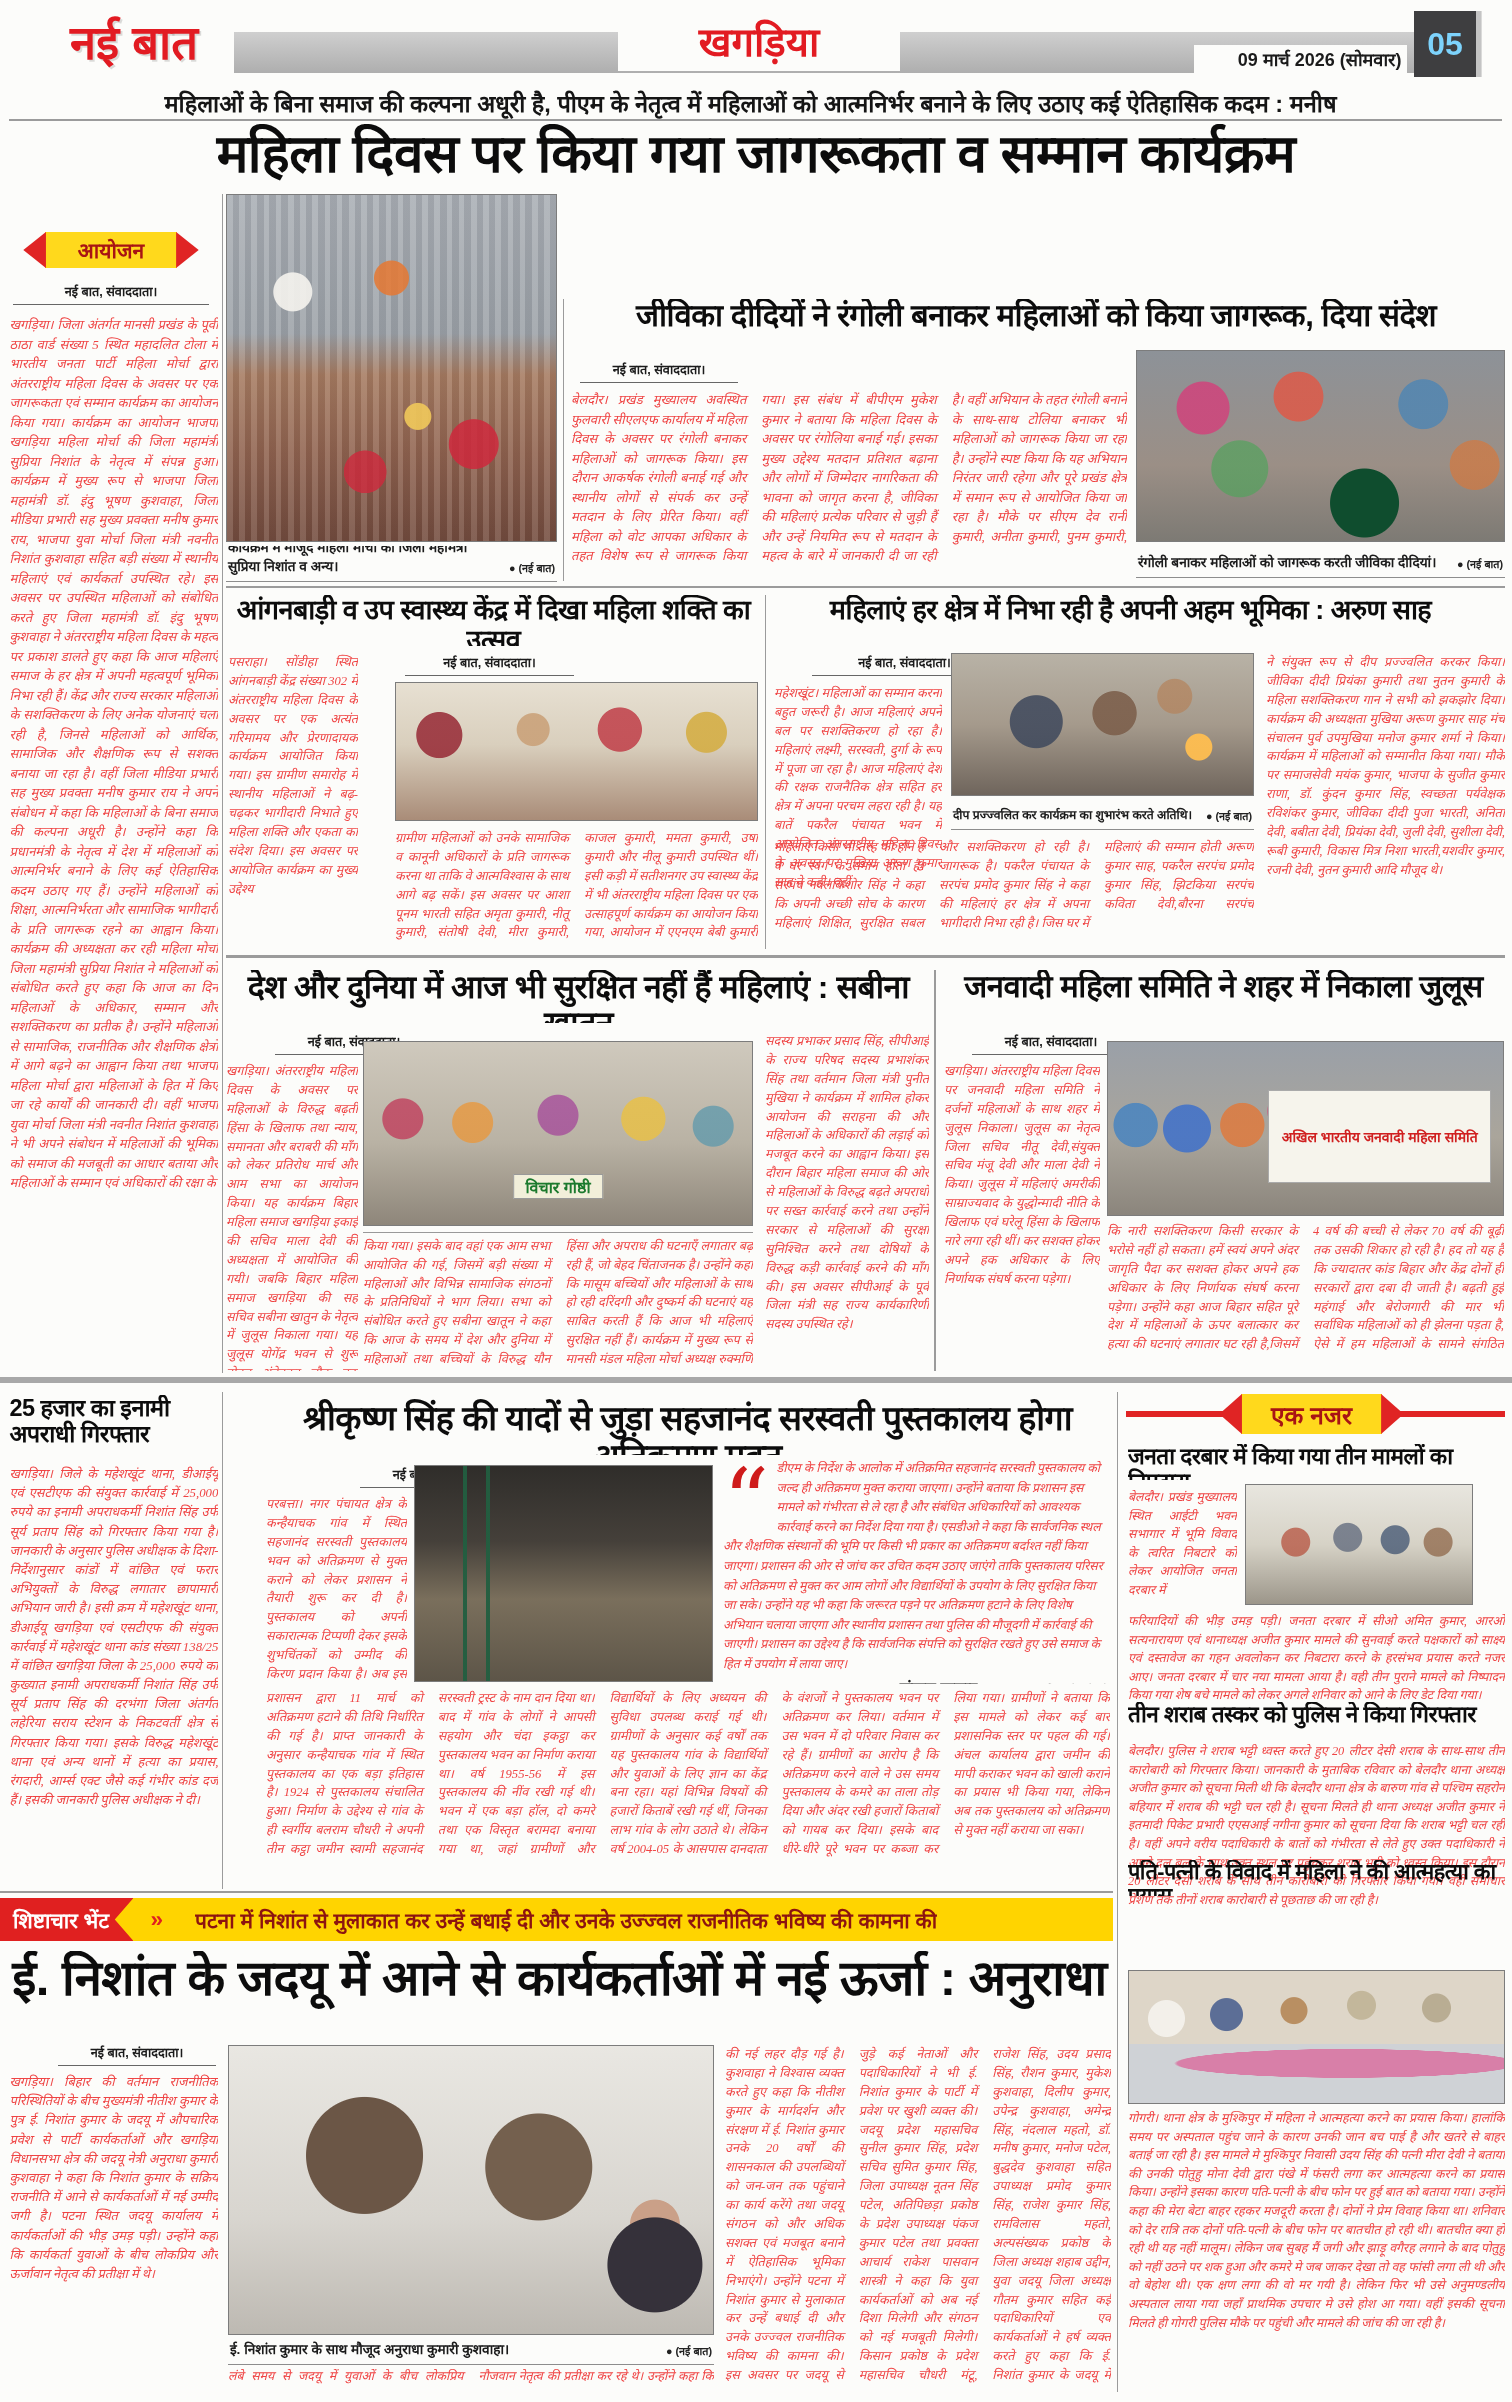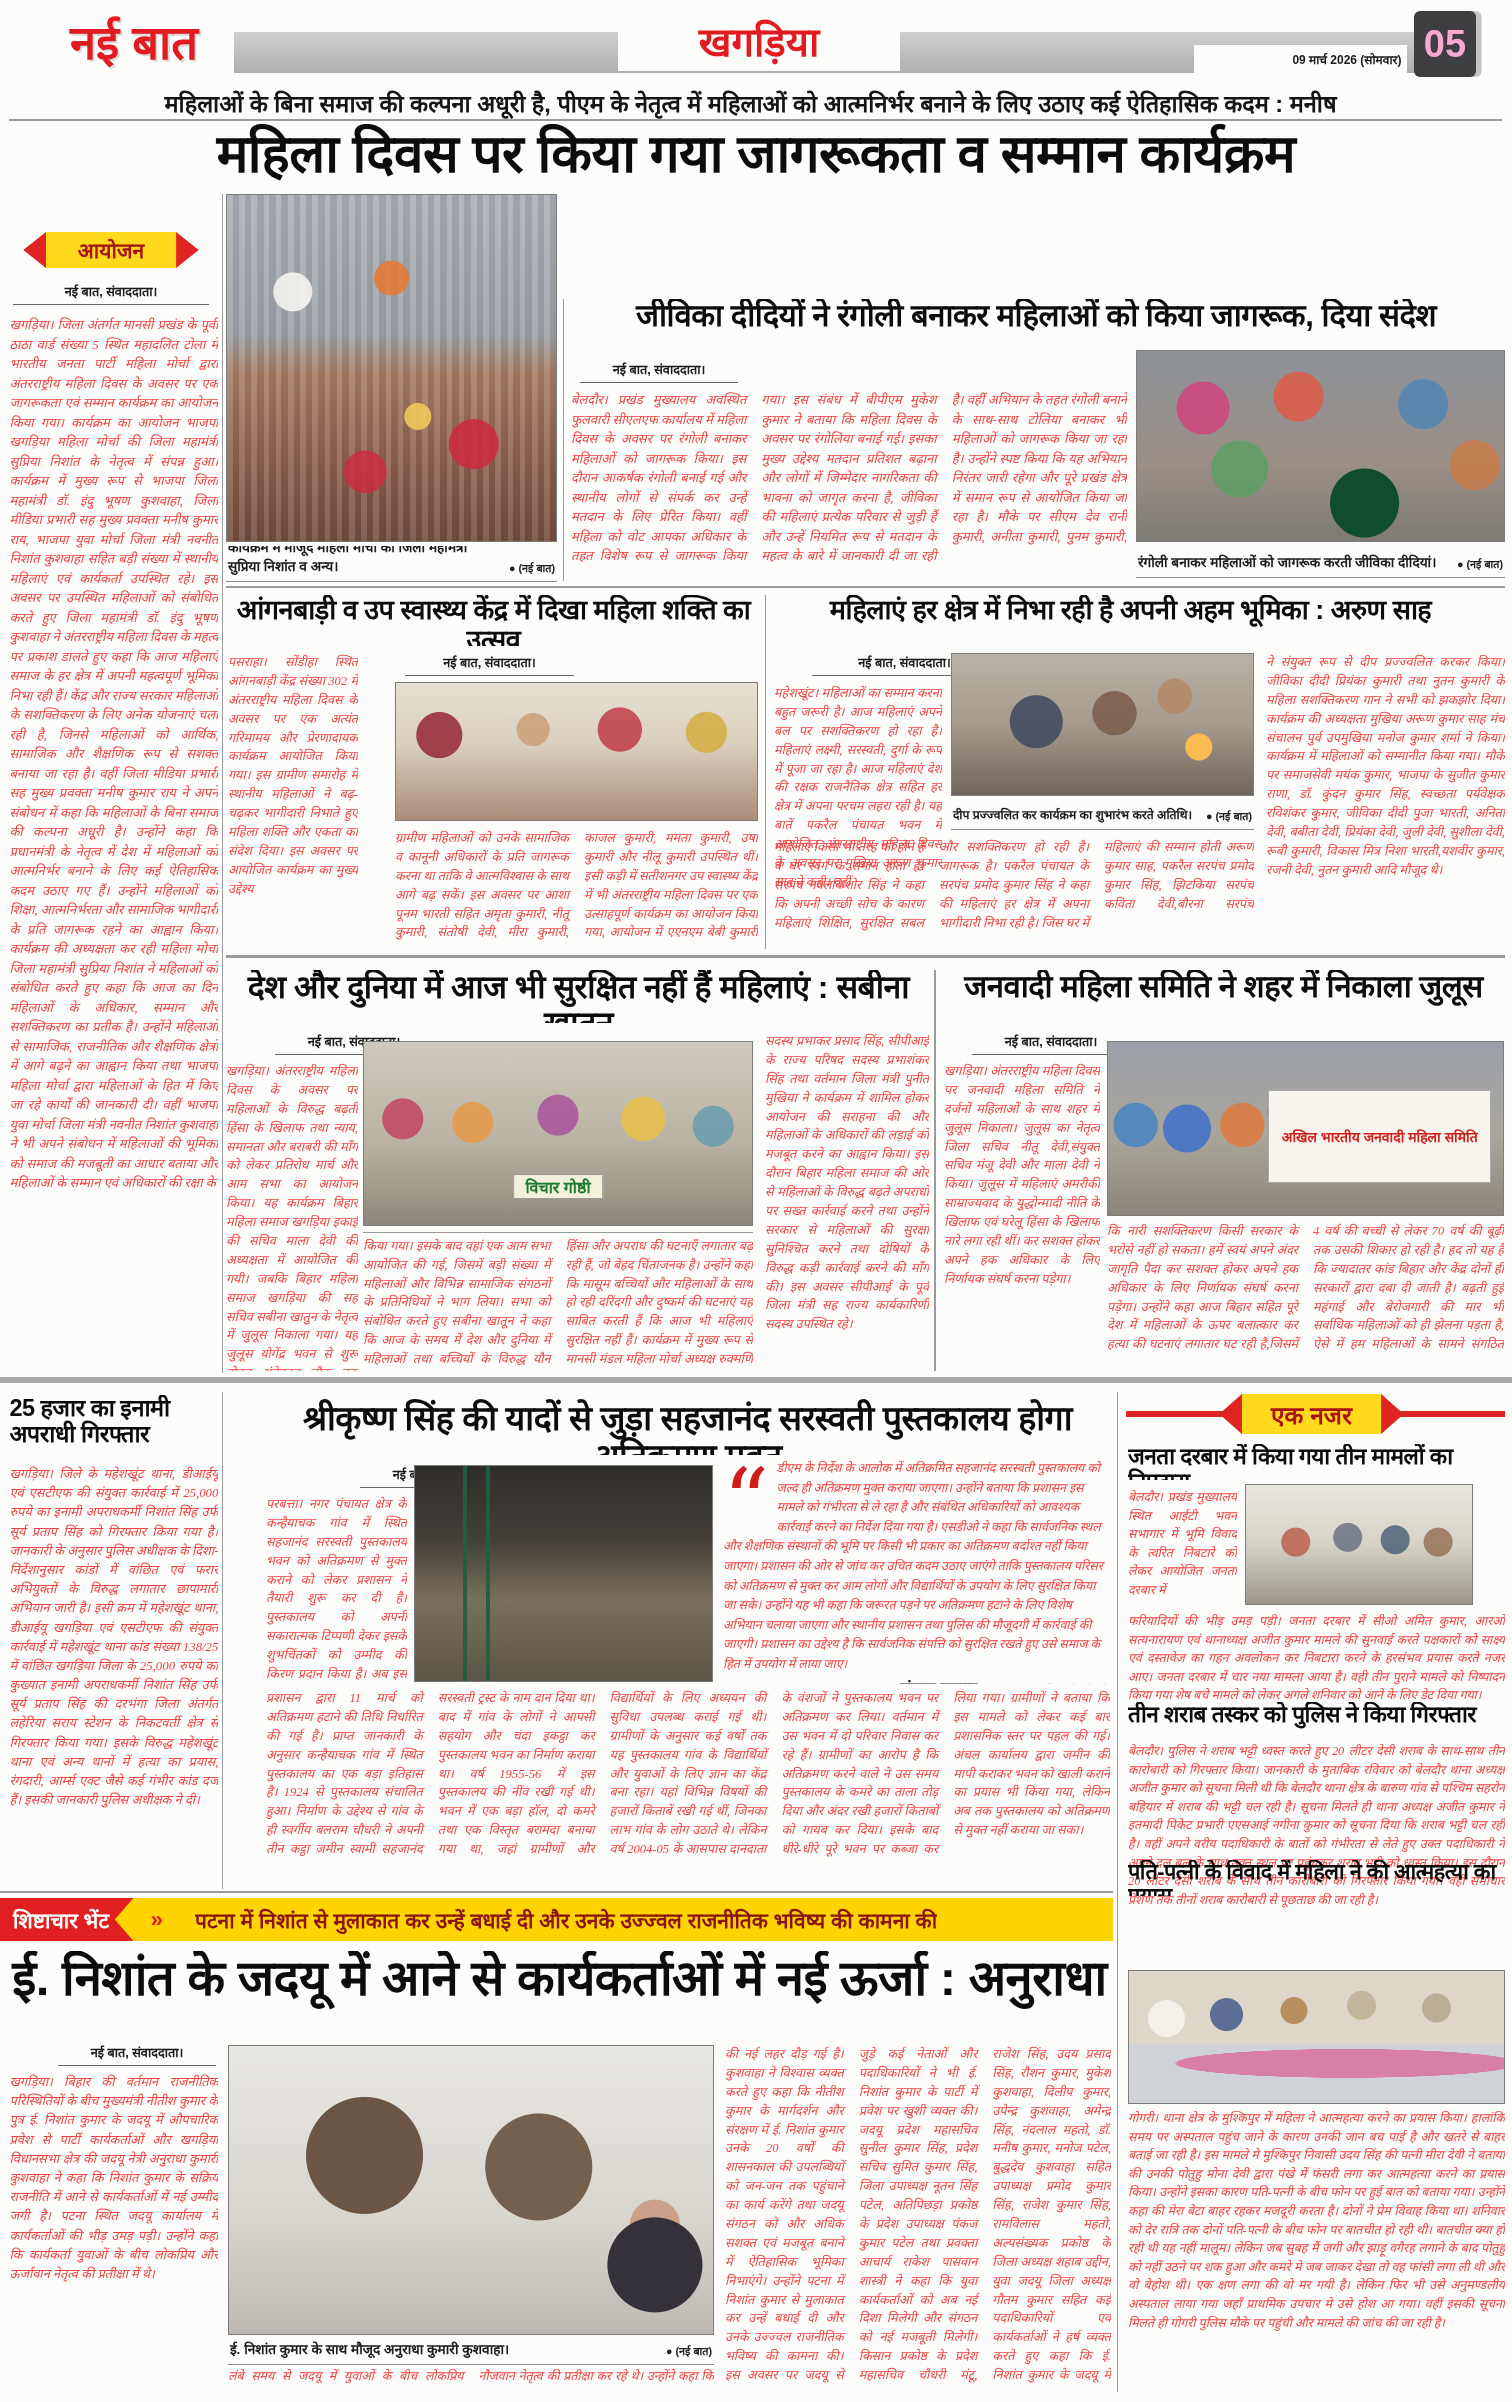--- a/index.html
+++ b/index.html
@@ -21,23 +21,23 @@
   .ph{border:0.9px solid #7c7c7c;}
   .vline{background:#9b9b9b;}
   .hline{background:#9b9b9b;}
   
   .gray-bar{background:linear-gradient(180deg,#cfcfcf,#aeaeae);border-radius:9.4px;}
   .masthead{background:#fcfcfa;display:flex;align-items:center;justify-content:center;
             color:#e21b22;font-weight:bold;font-size:47px;text-shadow:1.9px 1.9px 0 #00000022;}
   .cityname{background:#fcfcfa;display:flex;align-items:center;justify-content:center;
             color:#e21b22;font-weight:bold;font-size:40px;}
   .datebox{background:#fcfcfa;display:flex;align-items:center;justify-content:flex-end;
-           font-weight:bold;font-size:12px;padding:0 5.6px;}
-  .pagebox{background:#3e3e40;color:#f9a8d4;display:flex;align-items:center;justify-content:center;
-           font-weight:bold;font-size:38px;border-radius:6px;box-shadow:5.6px 0 0 #c4c4c4;}
+           font-weight:bold;font-size:18px;padding:0 5.6px;}
+  .pagebox{background:#3e3e40;color:#7dd3fc;display:flex;align-items:center;justify-content:center;
+           font-weight:bold;font-size:32px;border-radius:0;box-shadow:5.6px 0 0 #c4c4c4;}
   .strap{font-size:23.5px;font-weight:bold;text-align:center;color:#151515;overflow:hidden;white-space:nowrap;}
   
   .badge{background:#ffd91c;color:#a81414;font-weight:bold;display:flex;align-items:center;justify-content:center;}
   .badge:before,.badge:after{content:"";position:absolute;top:0;bottom:0;width:22.6px;background:#e02424;}
   .badge:before{left:-21.7px;clip-path:polygon(100% 0,100% 100%,0 50%);}
   .badge:after{right:-21.7px;clip-path:polygon(0 0,100% 50%,0 100%);}
   .badge-line{background:#e02424;}
   .kicker-bar{background:#ffd400;display:flex;align-items:center;}
   .kicker-badge{background:#e02020;color:#fff;font-weight:bold;font-size:21px;height:100%;
                 display:flex;align-items:center;padding:0 24.5px 0 13px;

